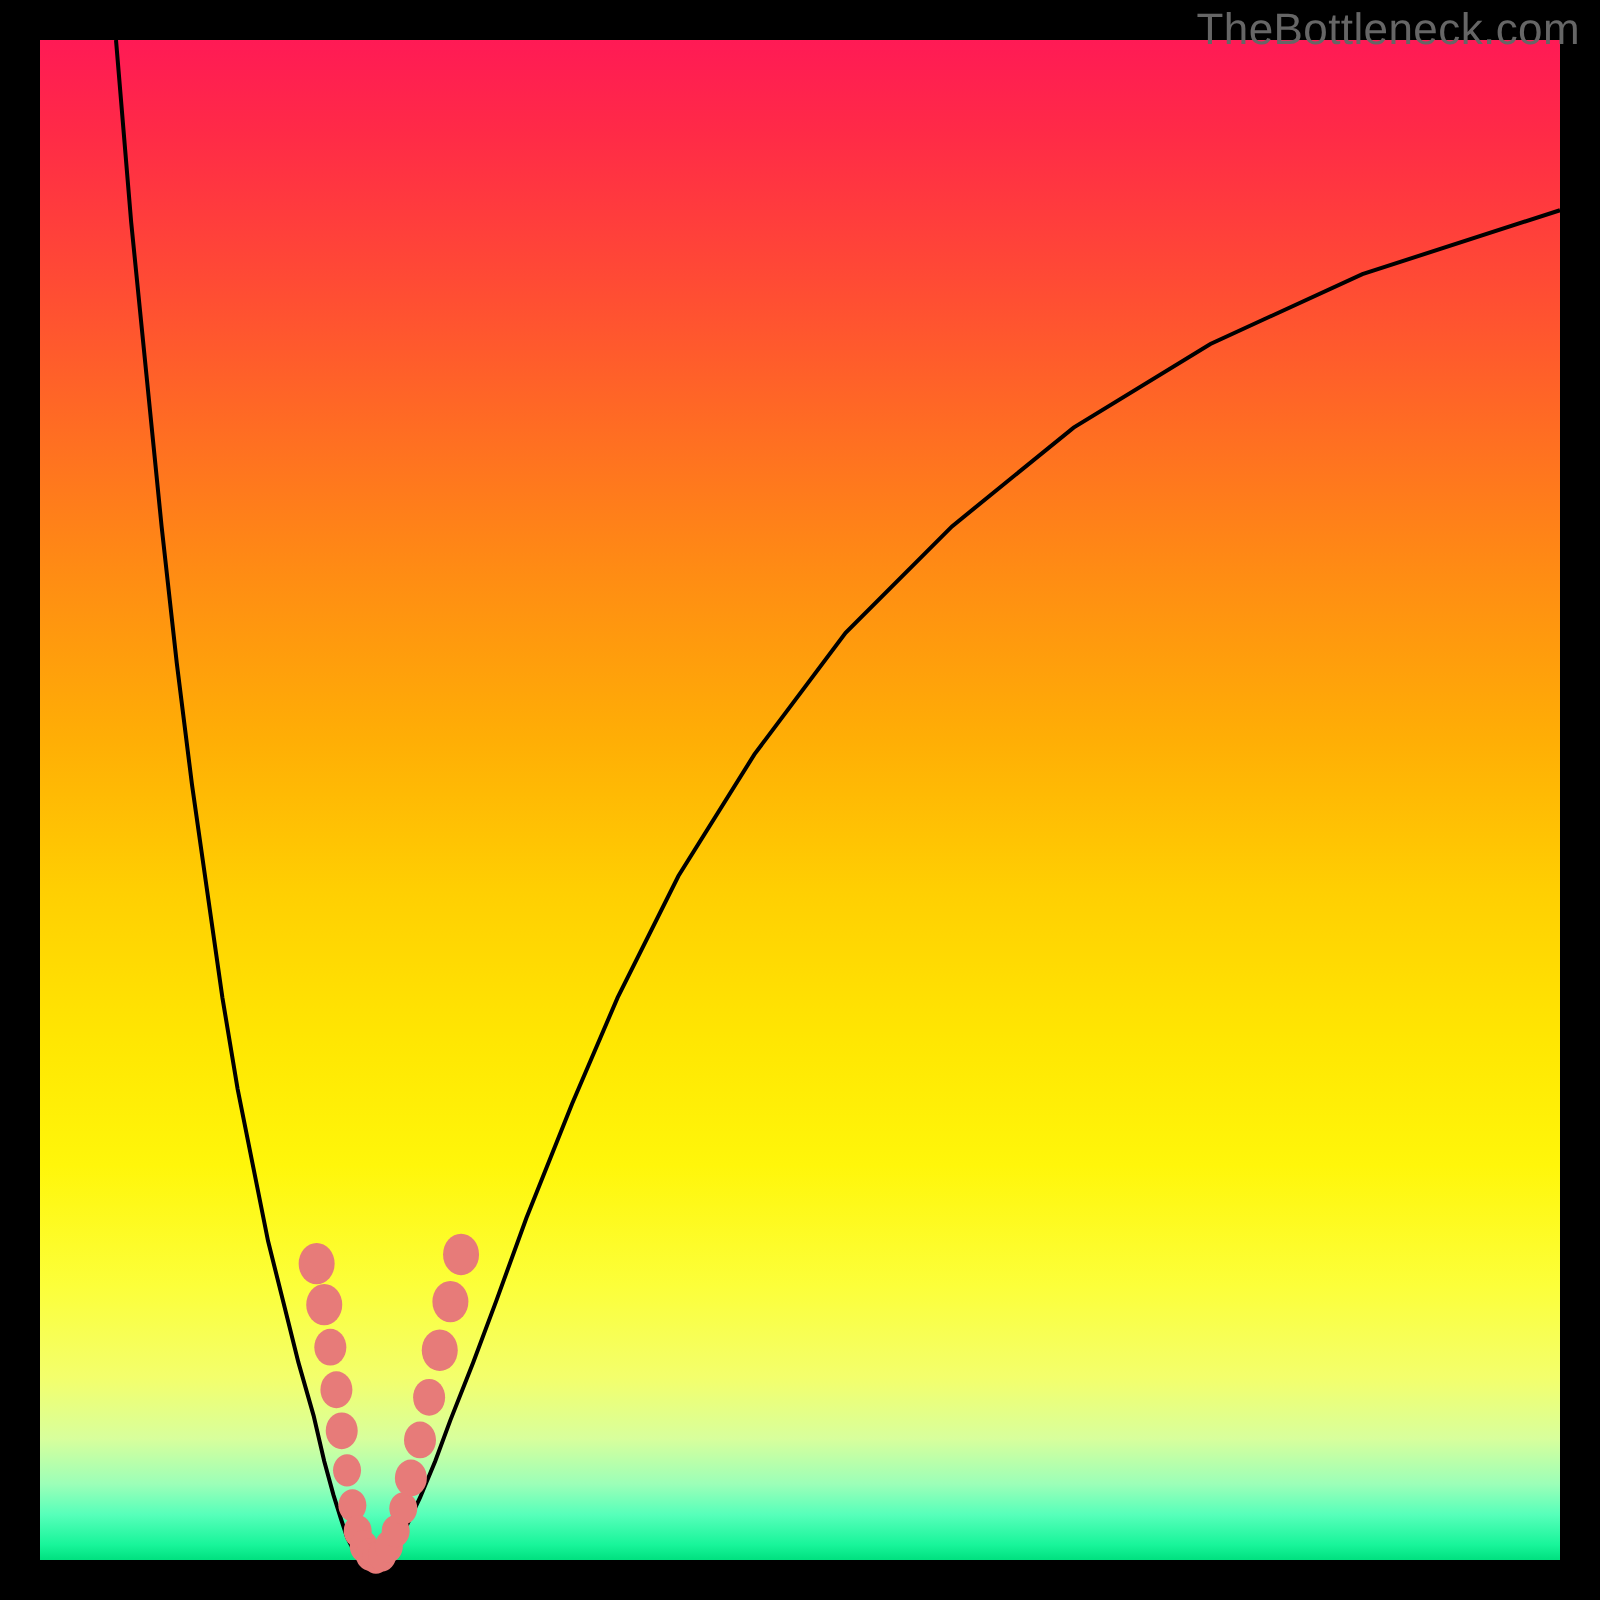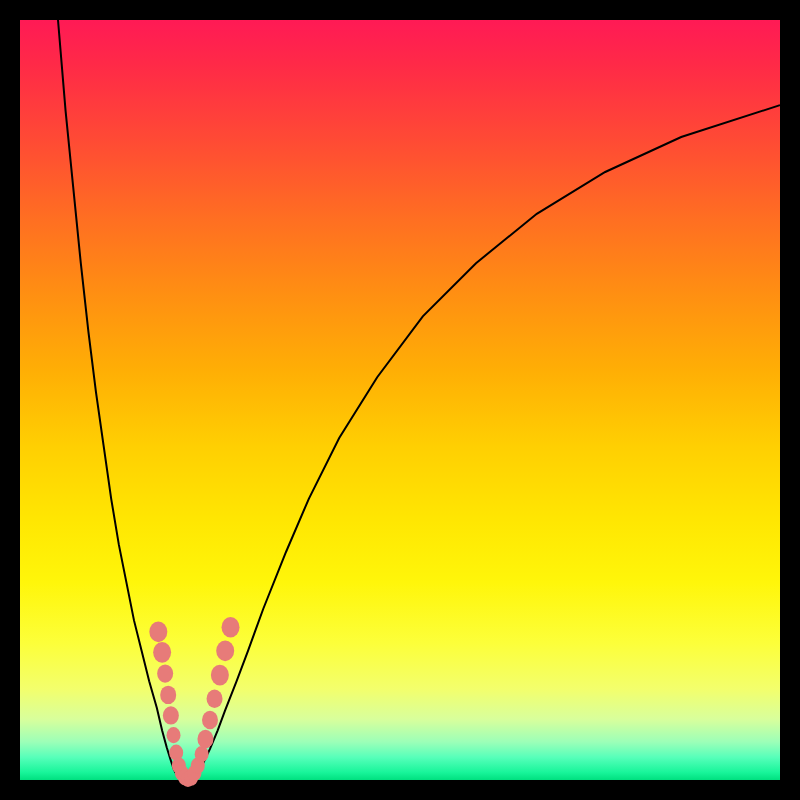--- a/index.html
+++ b/index.html
@@ -83,13 +83,14 @@
           <ellipse cx="181.64" cy="734.16" rx="7" ry="8.049999999999999" fill="#e77b79" stroke="#d65f5d" stroke-width="0"></ellipse>
           <ellipse cx="185.44" cy="718.96" rx="8" ry="9.2" fill="#e77b79" stroke="#d65f5d" stroke-width="0"></ellipse>
           <ellipse cx="190.00" cy="699.96" rx="8" ry="9.2" fill="#e77b79" stroke="#d65f5d" stroke-width="0"></ellipse>
           <ellipse cx="194.56" cy="678.68" rx="8" ry="9.2" fill="#e77b79" stroke="#d65f5d" stroke-width="0"></ellipse>
           <ellipse cx="199.88" cy="655.12" rx="9" ry="10.35" fill="#e77b79" stroke="#d65f5d" stroke-width="0"></ellipse>
           <ellipse cx="205.20" cy="630.80" rx="9" ry="10.35" fill="#e77b79" stroke="#d65f5d" stroke-width="0"></ellipse>
           <ellipse cx="210.52" cy="607.24" rx="9" ry="10.35" fill="#e77b79" stroke="#d65f5d" stroke-width="0"></ellipse>
         </g>
     </svg>
   </div>
+  <div class="watermark">TheBottleneck.com</div>
 </div>
 
 </body></html>

